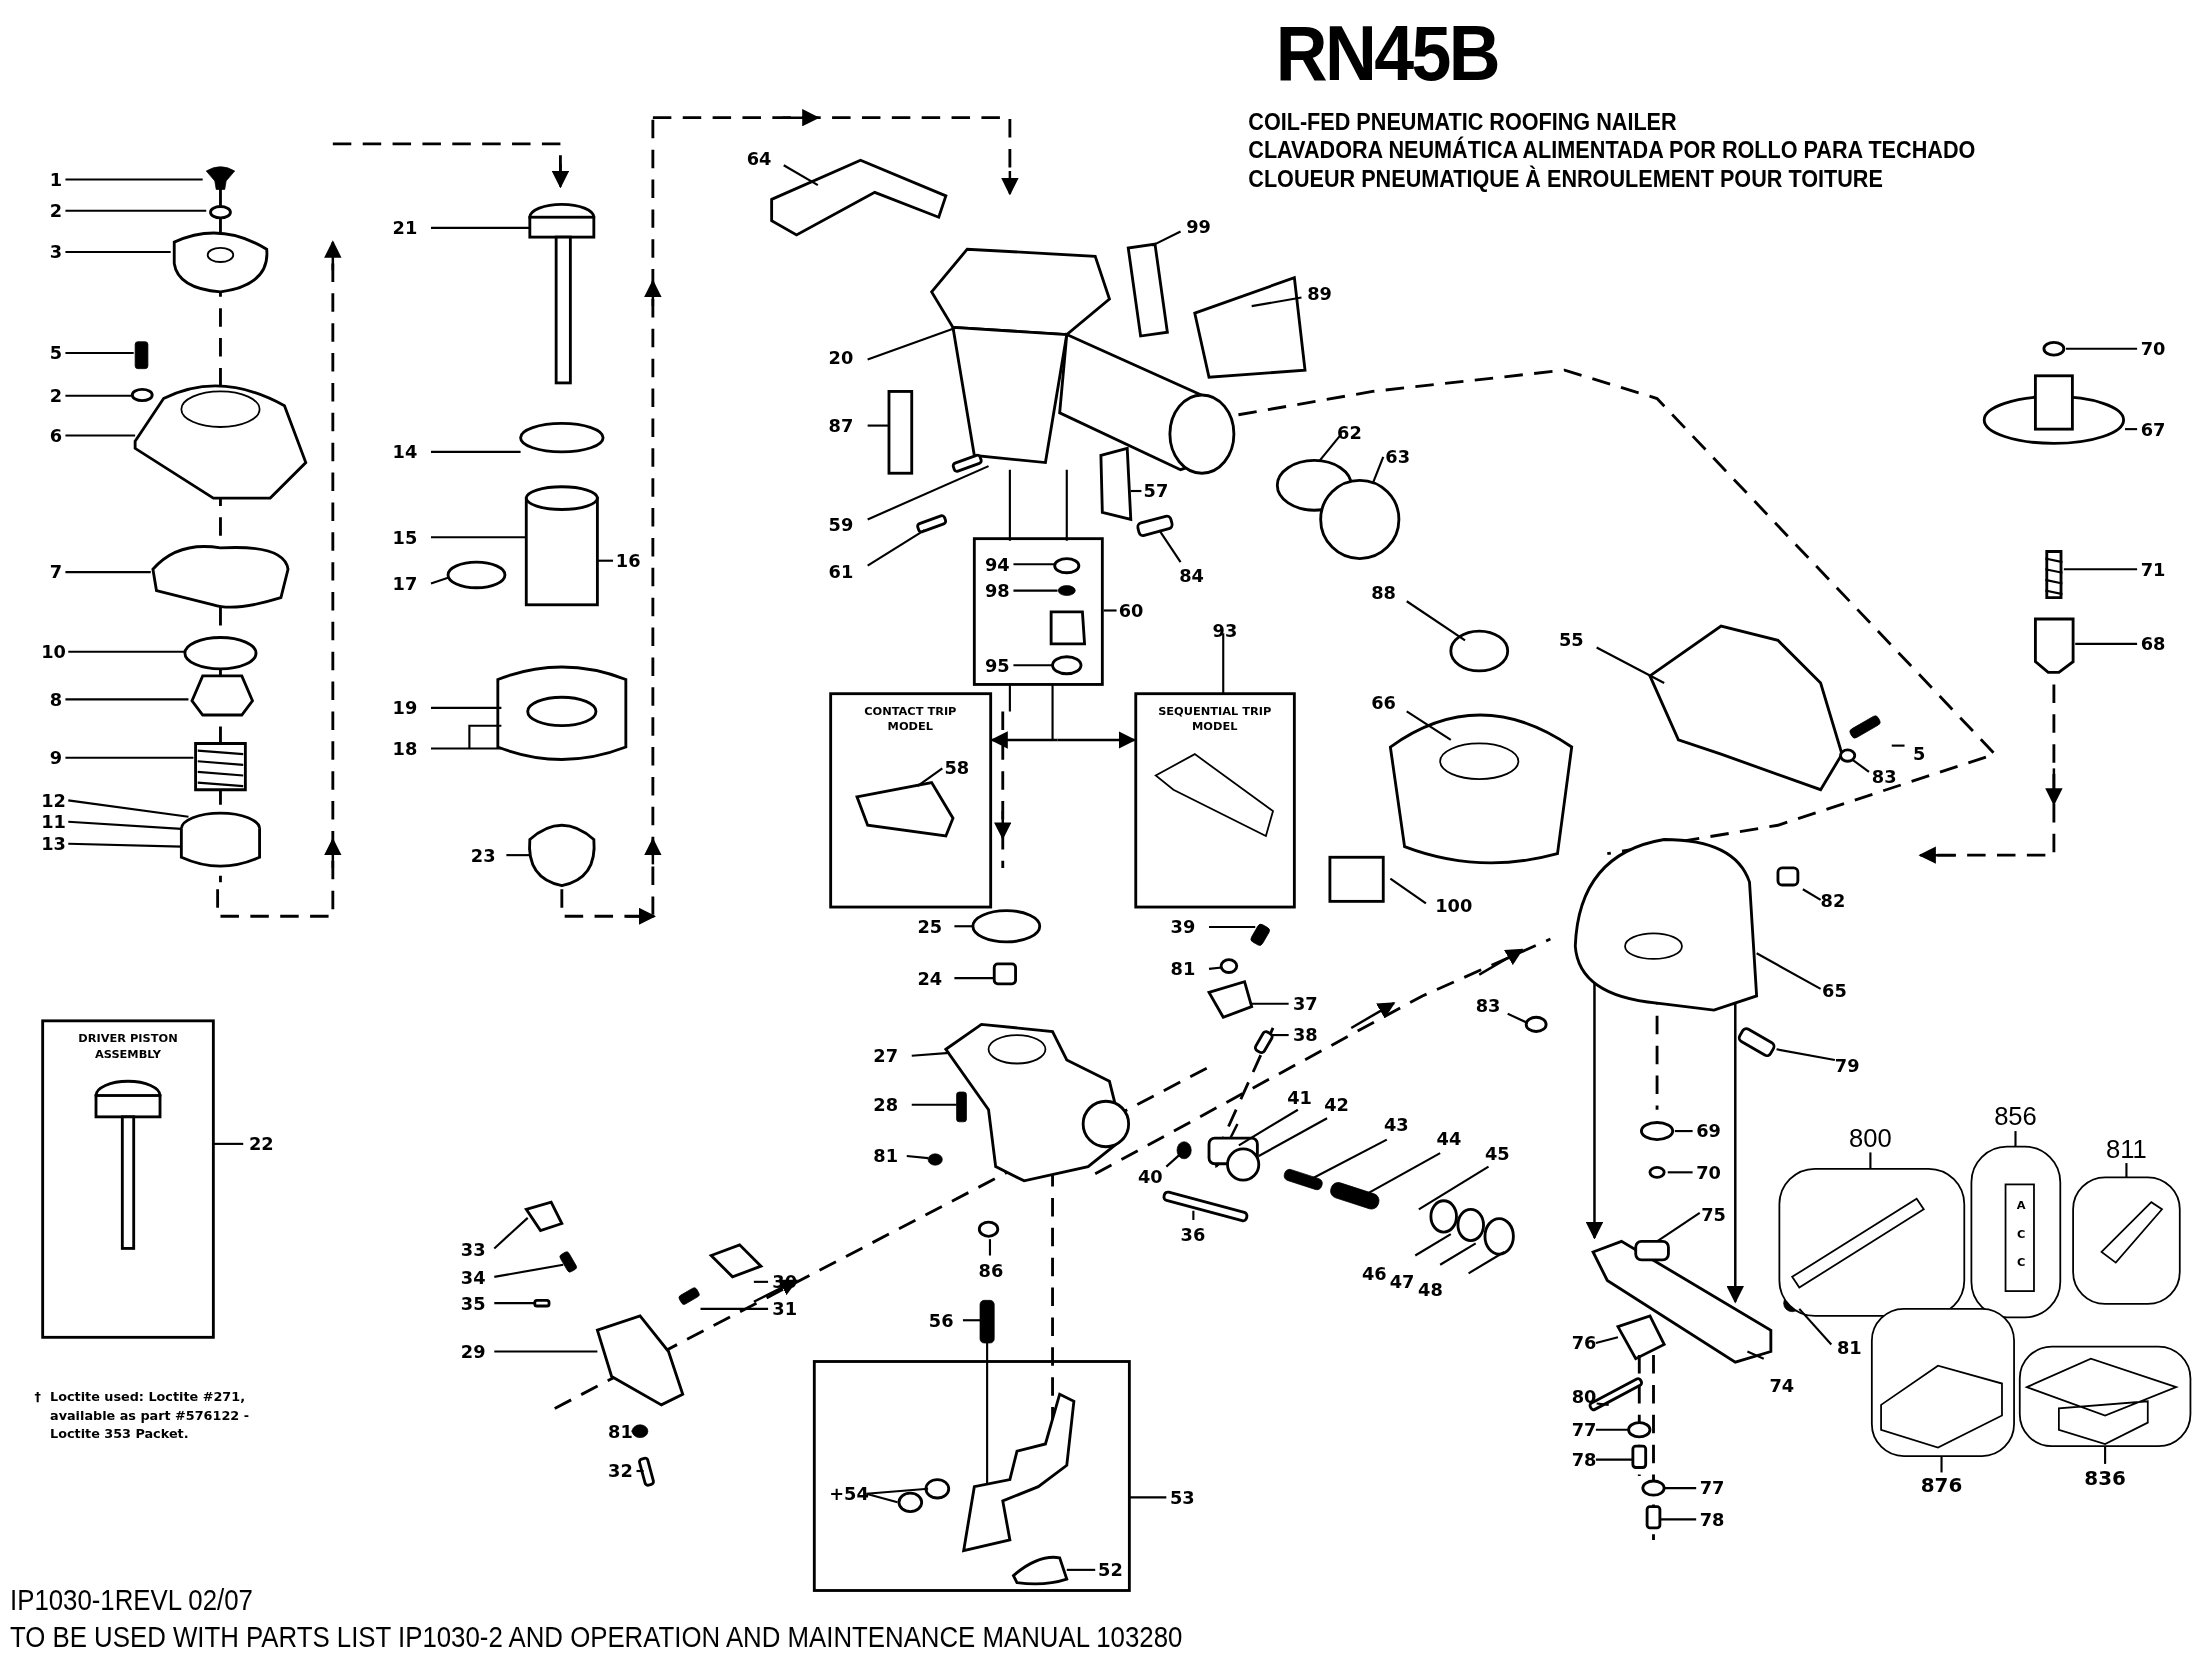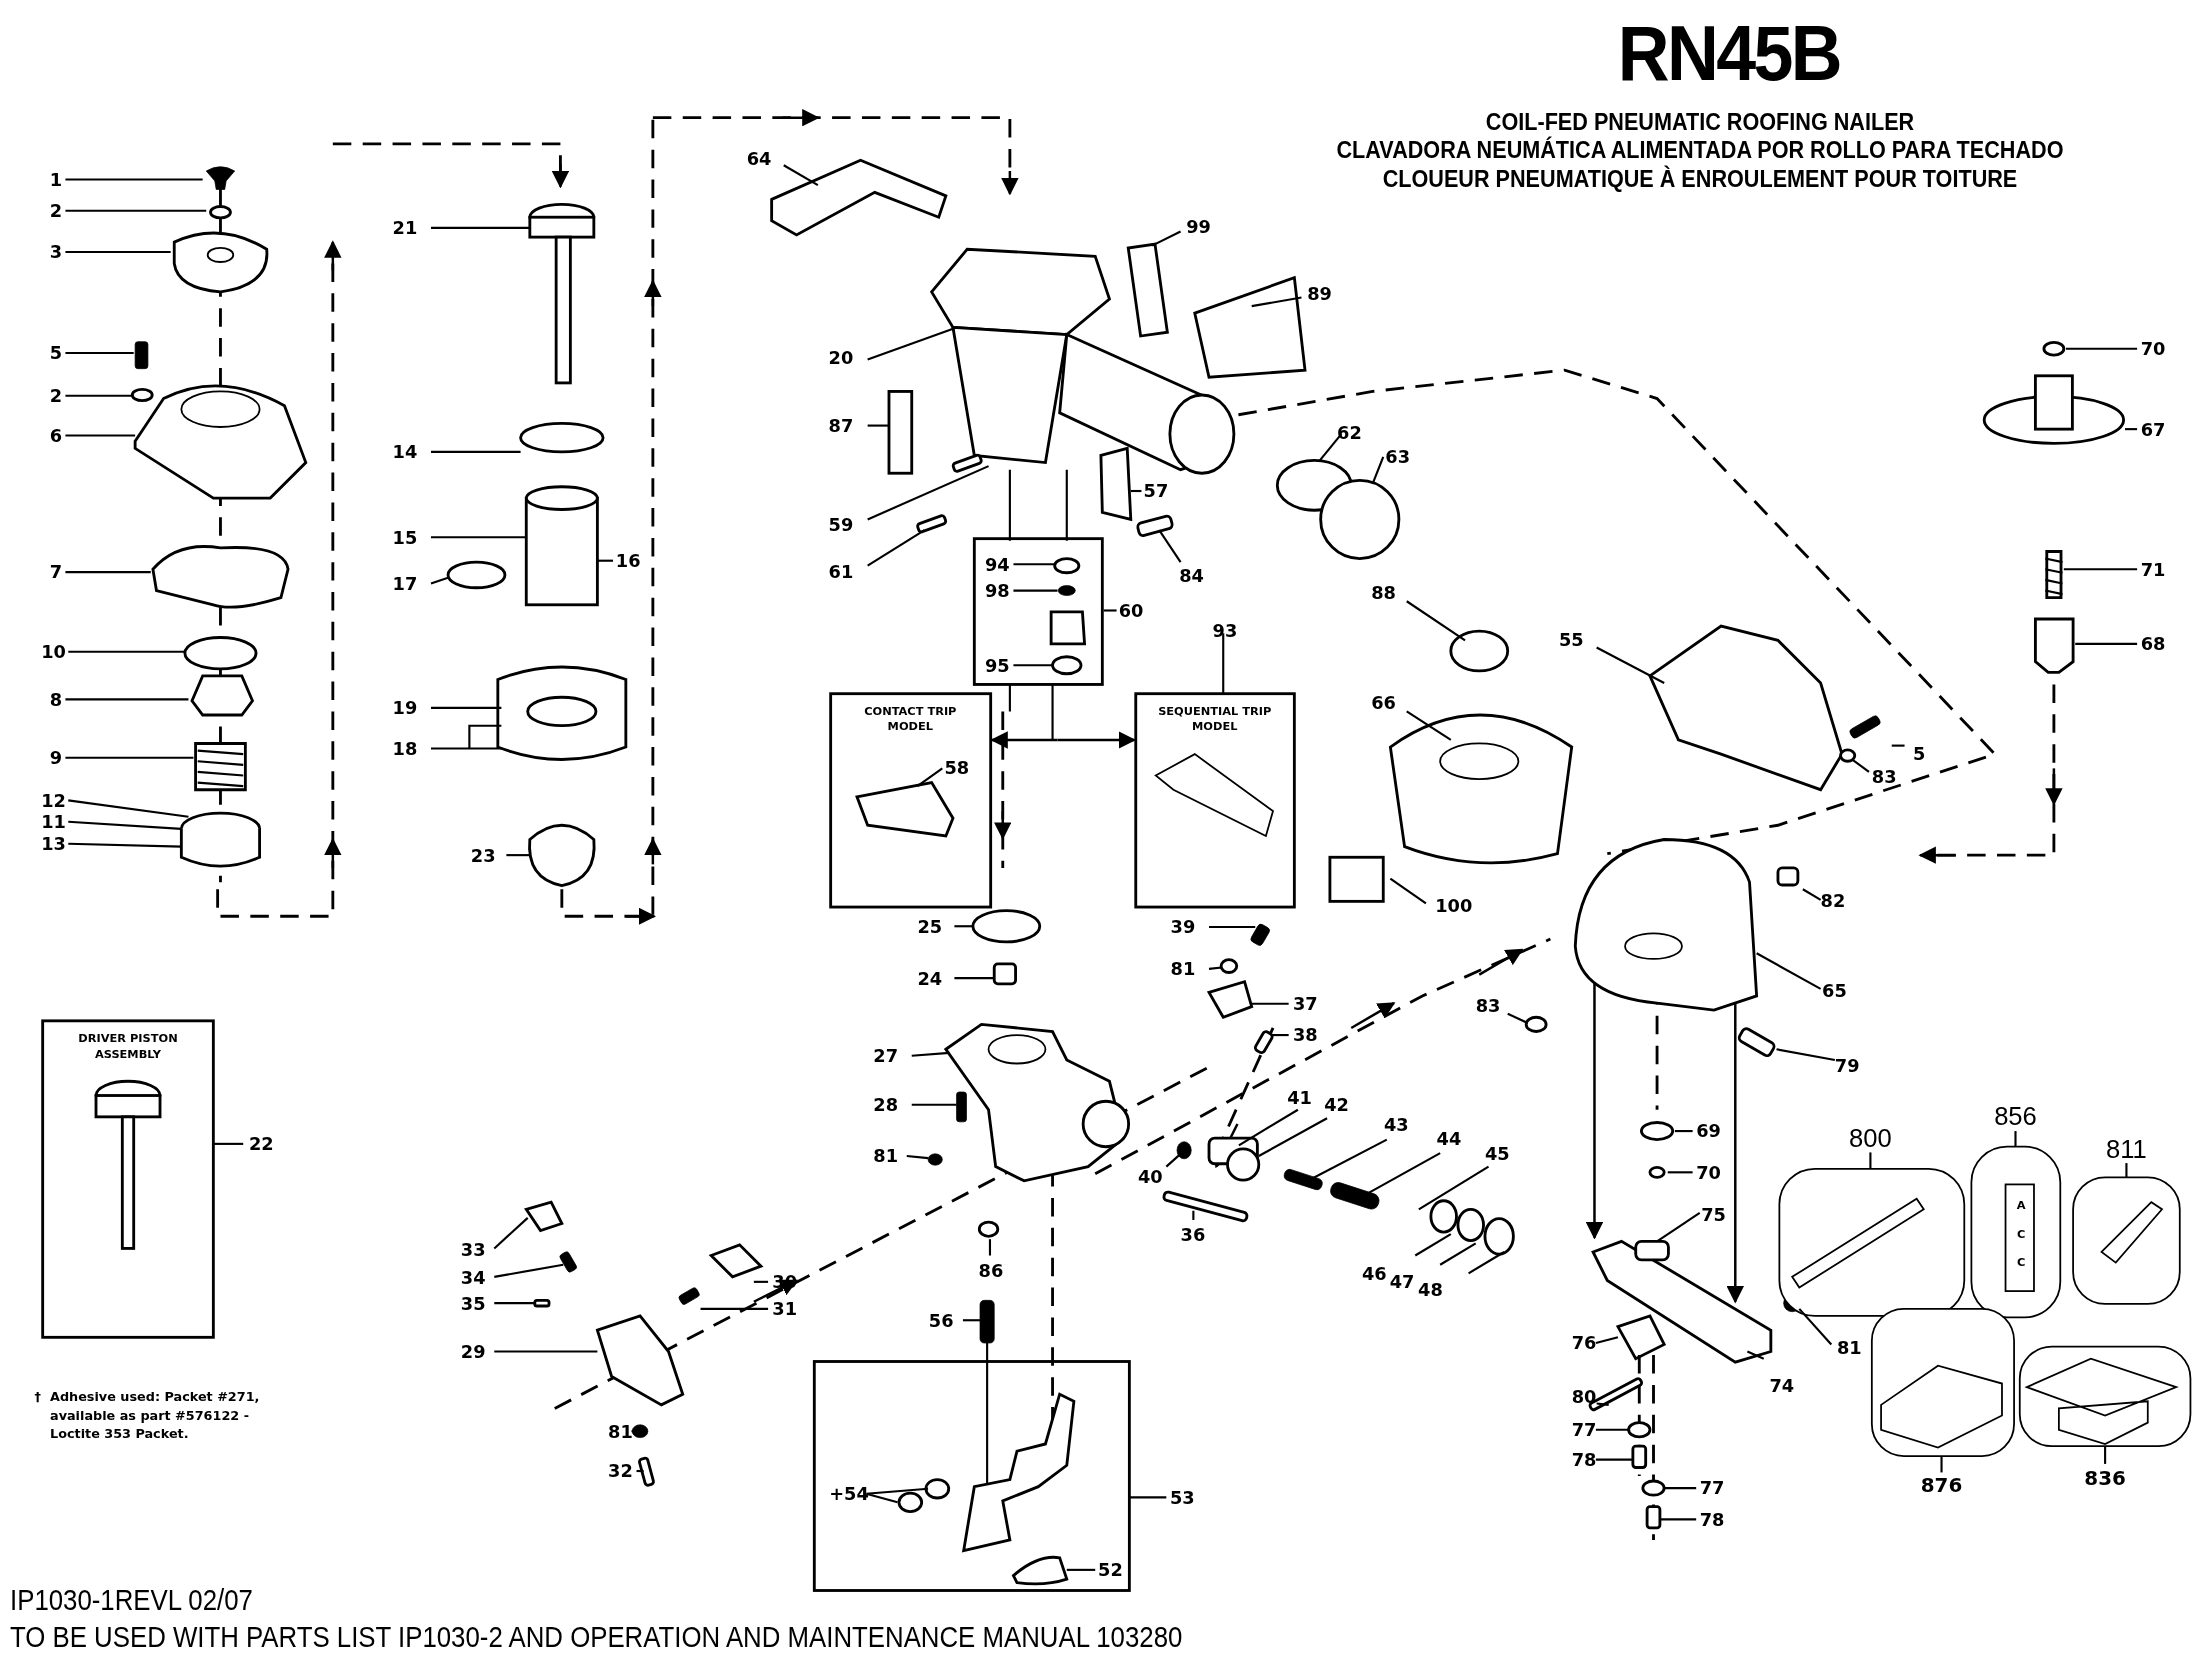--- a/index.html
+++ b/index.html
@@ -1,18 +1,18 @@
 <!DOCTYPE html>
 <html style="font-size:11.4px"><head>
 <meta charset="utf-8">
 <style>
   html, body { margin: 0; padding: 0; background: #ffffff; }
   body { width: 2194px; height: 1674px; position: relative; overflow: hidden; font-family: "Liberation Sans", sans-serif; color: #000; }
   #diagram { position: absolute; left: 0; top: 0; }
-  .title-block { position: absolute; left: 1209px; top: 14.2px; width: 982px; text-align: center; }
+  .title-block { position: absolute; left: 1209px; top: 14.2px; width: 982px; }
   .model { font-family: "Liberation Sans", sans-serif; font-weight: 700; font-size: 78px; letter-spacing: -2.8px; line-height: 1; transform: scaleX(0.92); display: inline-block; margin-left: 57px; }
   .subtitle { font-family: "Liberation Sans", sans-serif; font-weight: 700; font-size: 23.5px; line-height: 28.5px; transform: scaleX(0.92); }
   .footer { position: absolute; left: 10px; font-family: "Liberation Sans", sans-serif; font-size: 30px; transform: scaleX(0.86); transform-origin: left center; white-space: nowrap; }
   .note { position: absolute; left: 50px; top: 1388px; font-family: "DejaVu Sans", sans-serif; font-weight: 700; font-size: 12.8px; line-height: 18.5px; }
   .note .dagger { position: absolute; left: -15.6px; top: 0; }
   .callout { font-family: "DejaVu Sans", sans-serif; font-weight: 700; font-size: 25px; }
   .kit-num { font-family: "Liberation Sans", sans-serif; font-size: 36px; }
   .kit-num-b { font-family: "DejaVu Sans", sans-serif; font-weight: 700; font-size: 28px; }
   .boxlabel { font-family: "DejaVu Sans", sans-serif; font-weight: 700; font-size: 16px; }
   .part { fill: #fff; stroke: #000; stroke-width: 4; }
@@ -477,20 +477,20 @@
     <text class="kit-num" x="2630" y="1612" text-anchor="middle">800</text>
     <text class="kit-num" x="2834" y="1582" text-anchor="middle">856</text>
     <text class="kit-num" x="2990" y="1628" text-anchor="middle">811</text>
     <text class="kit-num-b" x="2730" y="2097" text-anchor="middle">876</text>
     <text class="kit-num-b" x="2960" y="2087" text-anchor="middle">836</text>
   </g>
 </svg>
 
 <div class="note">
   <span class="dagger">†</span>
-  <div>Adhesive used: Packet #271,</div>
+  <div>Loctite used: Loctite #271,</div>
   <div>available as part #576122 -</div>
   <div>Loctite 353 Packet.</div>
 </div>
 
 <div class="footer" style="top:1583px;">IP1030-1REVL 02/07</div>
 <div class="footer" style="top:1620px;">TO BE USED WITH PARTS LIST IP1030-2 AND OPERATION AND MAINTENANCE MANUAL 103280</div>
 
 
 </body></html>

